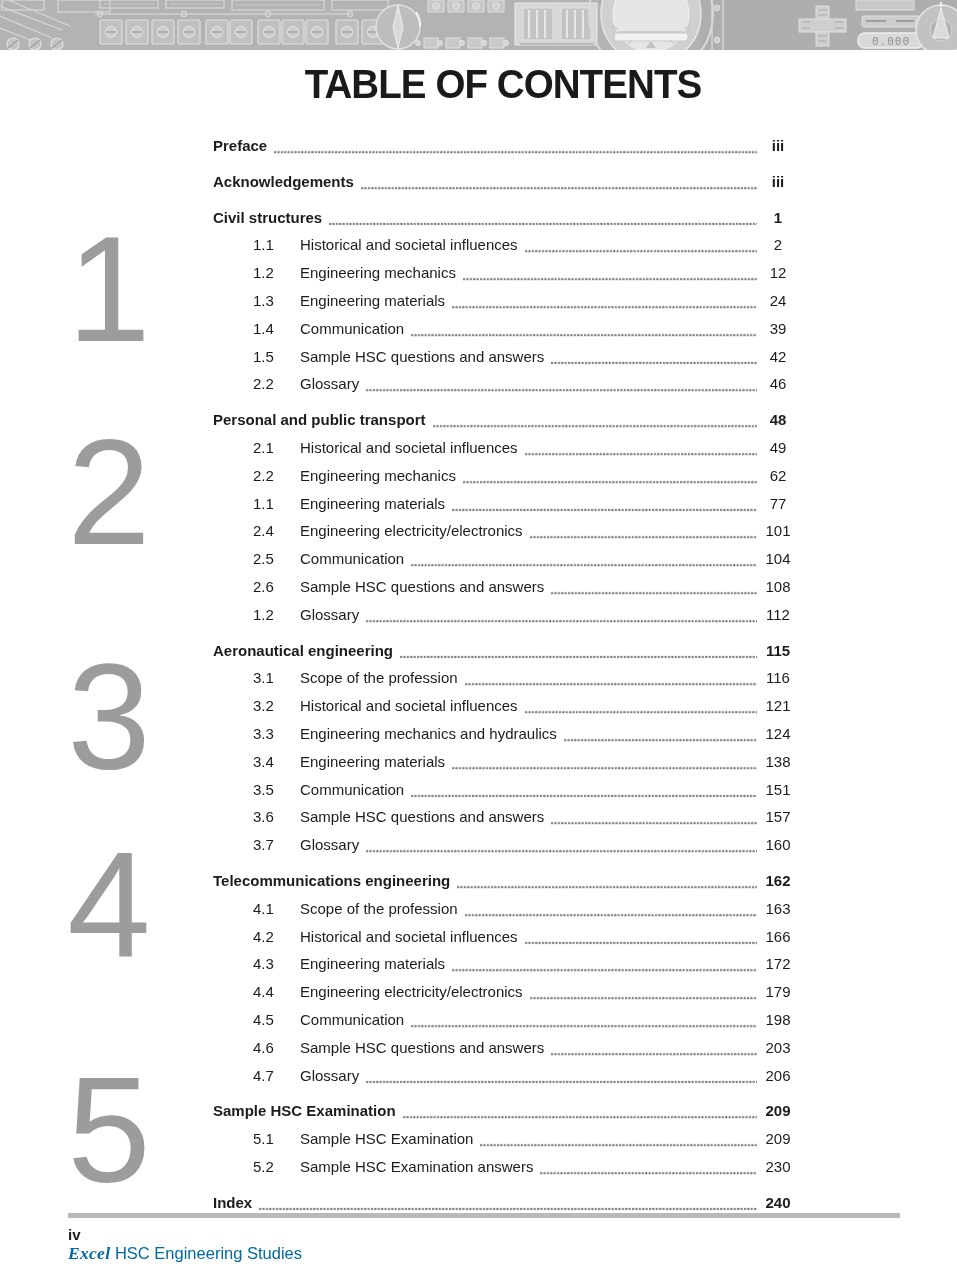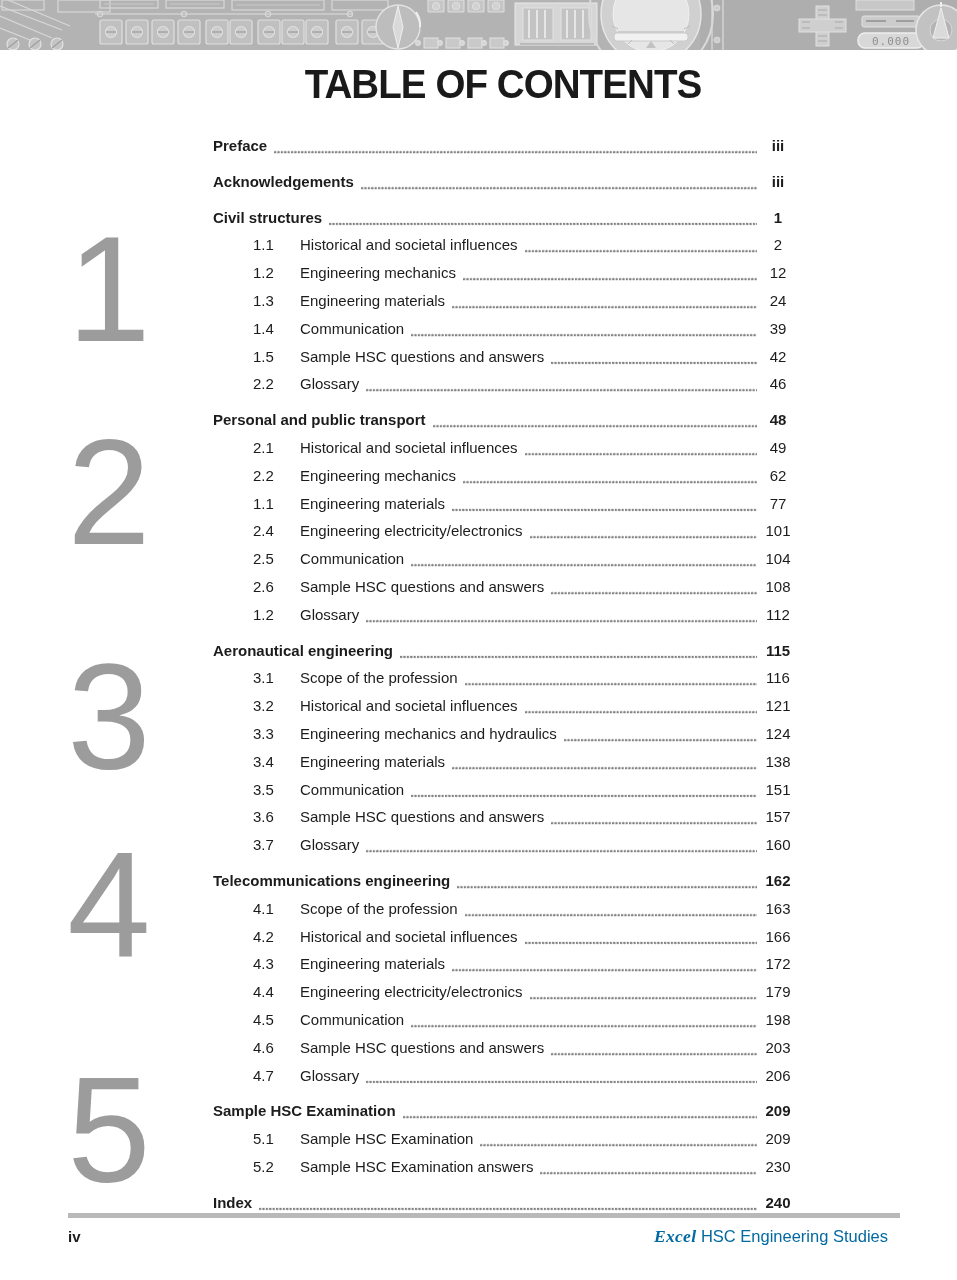--- a/index.html
+++ b/index.html
@@ -36,22 +36,22 @@
   .lbl{flex:0 0 auto;}
   .leader{
     flex:1 1 auto;margin:0 6px 0 7px;height:27.8px;
     background-image:radial-gradient(circle at 1.1px 20px,#7e7e7e 0.95px,rgba(0,0,0,0) 1.5px);
     background-size:3.4px 27.8px;background-repeat:repeat-x;
   }
   .pg{flex:0 0 auto;min-width:30px;text-align:center;}
   
   .foot-rule{position:absolute;left:68px;right:70px;top:1213px;height:5px;background:#b9b9b9;}
   .footer{
-    position:absolute;left:68px;right:82px;top:1226px;height:24px;
-    display:flex;justify-content:space-between;align-items:baseline;font-size:16px;
+    position:absolute;left:68px;right:70px;top:1226px;height:24px;
+    display:flex;justify-content:space-between;align-items:baseline;font-size:16px;flex-direction:column;
   }
   .folio{font-weight:700;font-size:15px;}
   .bookref{font-size:16.5px;color:#0369a1;}
   .bookref .series{
     font-family:"Liberation Serif","DejaVu Serif",serif;
     font-style:italic;font-weight:700;font-size:17.5px;letter-spacing:.3px;
   }
 </style>
 </head>
 <body>

